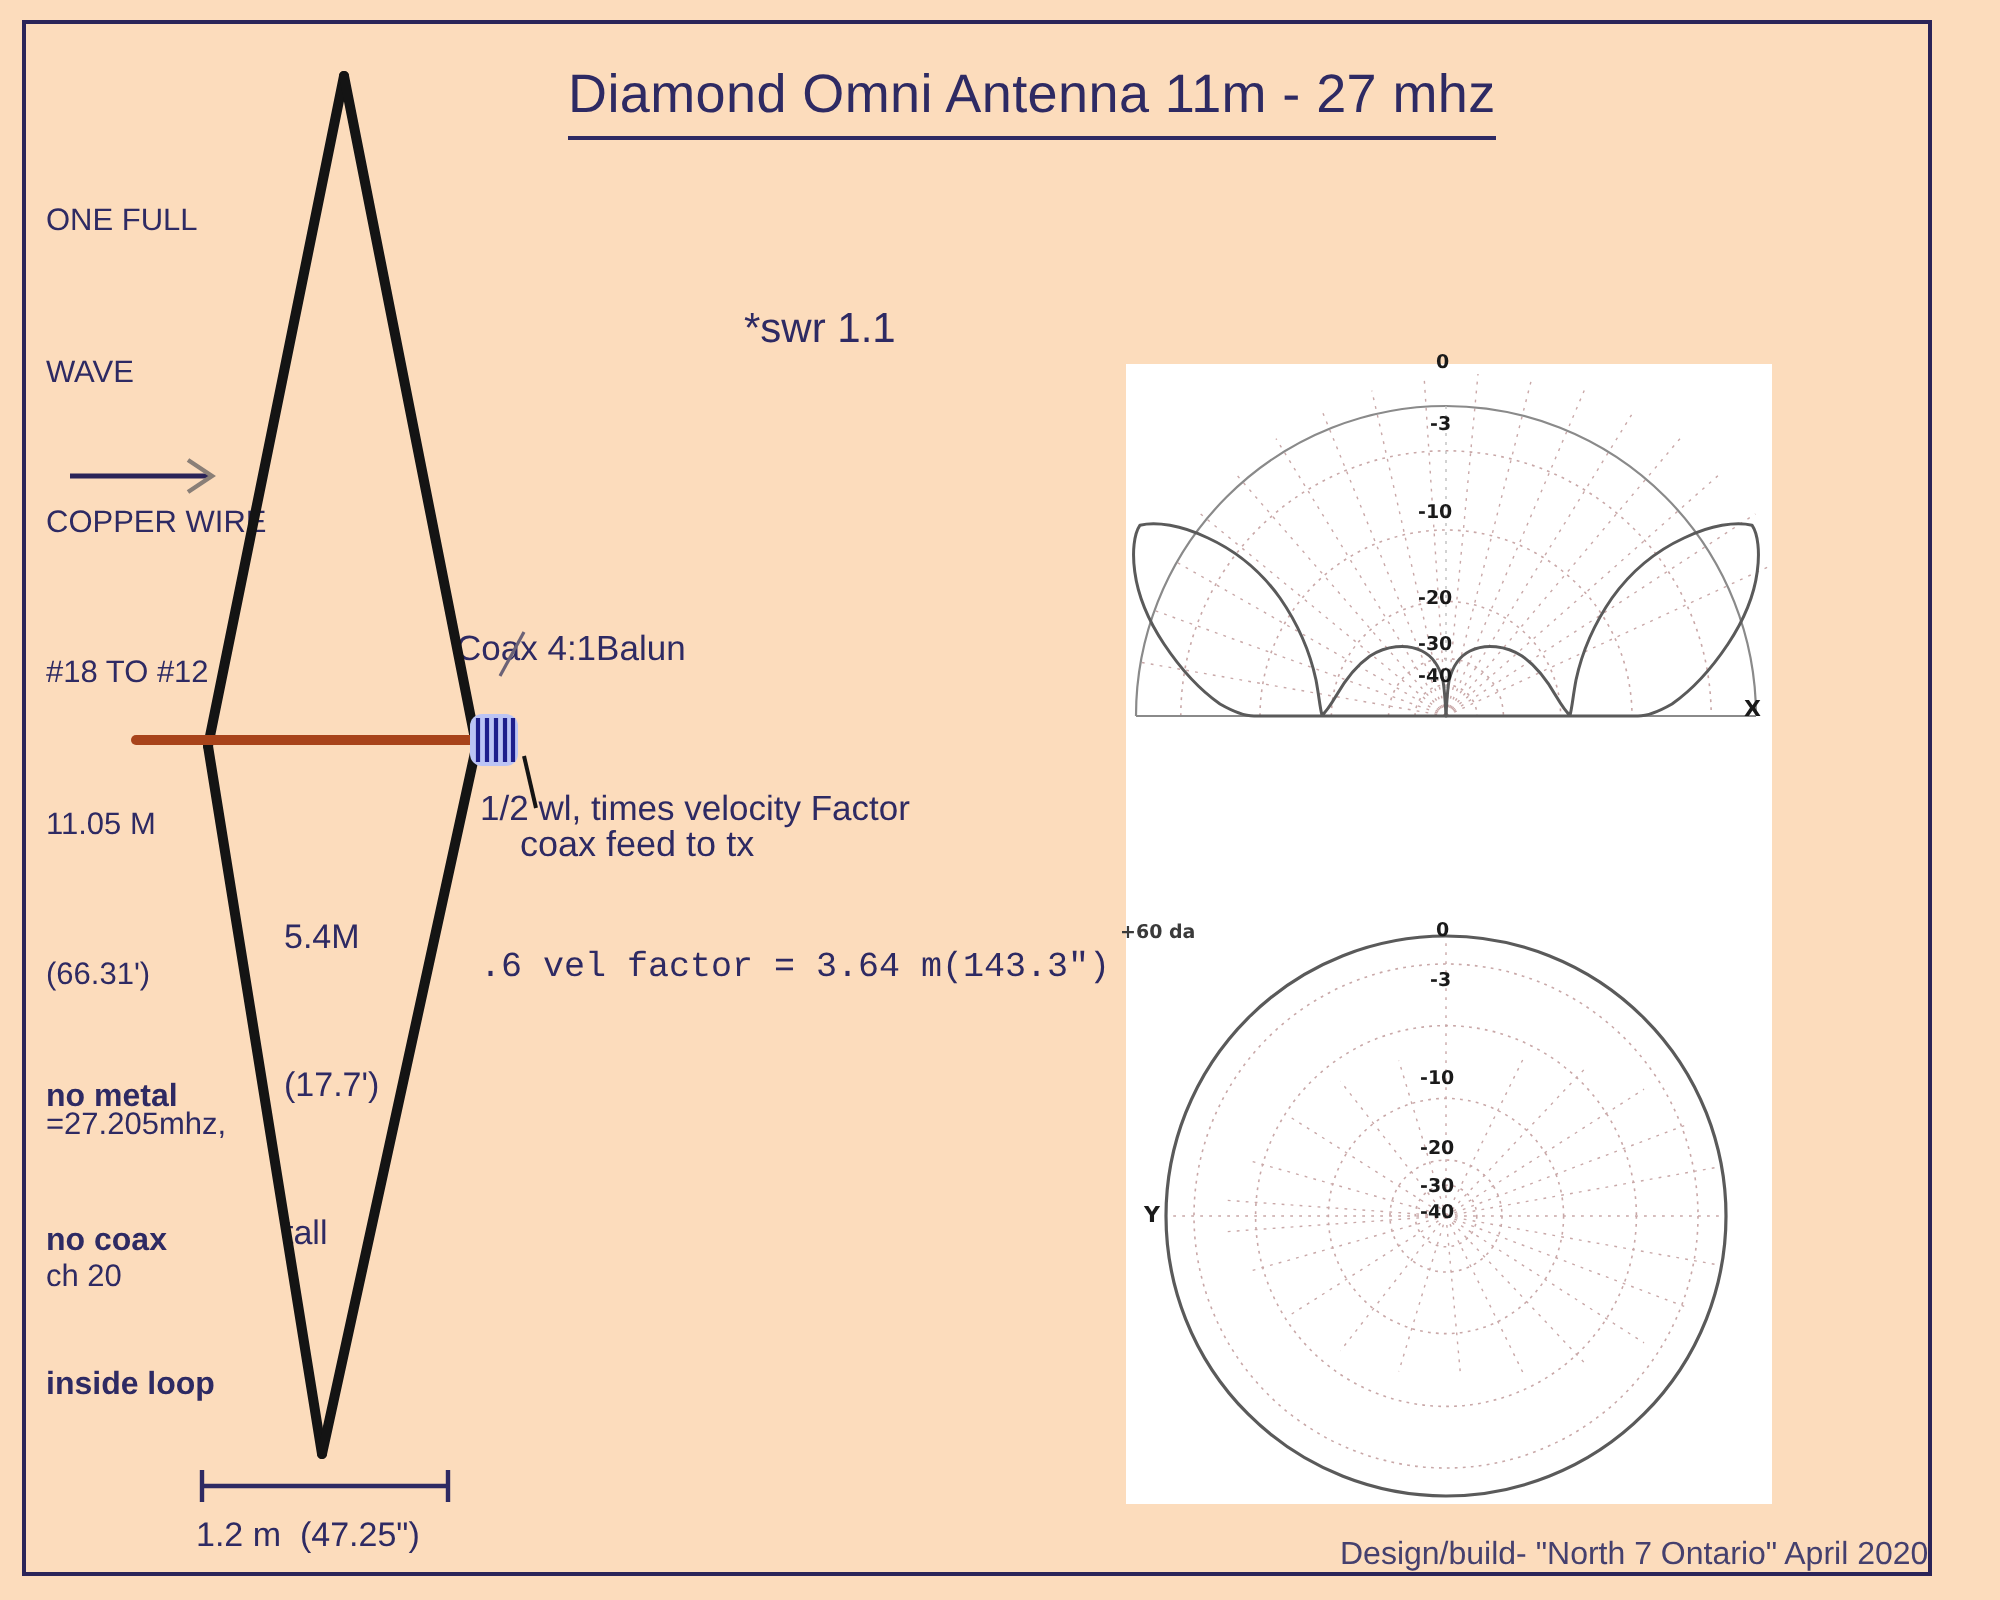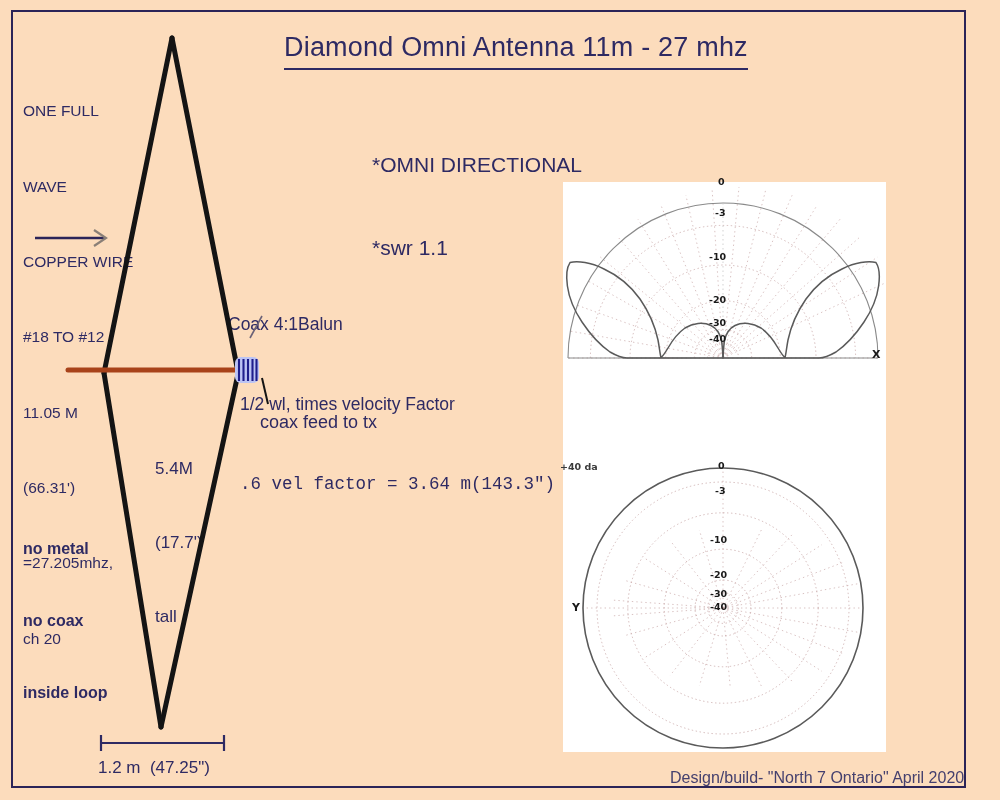--- a/index.html
+++ b/index.html
@@ -69,21 +69,21 @@
   #balun-caption .ln2 { padding-left: 12px; }
   #balun-caption .ln3 { padding-left: 12px; font-family: Liberation Mono, monospace; }
 
   #coax-feed-label {
     left: 260px;
     top: 411px;
     font-size: 18px;
   }
 
   #height-label {
-    left: 155px;
+    left: 142px;
     top: 408px;
     font-size: 17px;
     line-height: 1.45;
   }
 
   #no-metal-label {
     left: 23px;
     top: 489px;
     font-size: 16px;
     line-height: 1.5;
@@ -152,21 +152,20 @@
 </head>
 <body>
 
 <div id="page">
 
   <div id="border-frame"></div>
 
   <div class="txt" id="title">Diamond Omni Antenna 11m - 27 mhz</div>
 
   <div class="txt" id="specs">
-    <div>*OMNI DIRECTIONAL</div>
     <div>*swr 1.1</div>
   </div>
 
   <div class="txt" id="left-notes">
     <div>ONE FULL</div>
     <div>WAVE</div>
     <div>COPPER WIRE</div>
     <div>#18 TO #12</div>
     <div>11.05 M</div>
     <div>(66.31')</div>
@@ -365,15 +364,15 @@
 
     <span class="plot-tick" style="left:155px; top:-4px;">0</span>
     <span class="plot-tick" style="left:152px; top:21px;">-3</span>
     <span class="plot-tick" style="left:147px; top:70px;">-10</span>
     <span class="plot-tick" style="left:147px; top:105px;">-20</span>
     <span class="plot-tick" style="left:147px; top:124px;">-30</span>
     <span class="plot-tick" style="left:147px; top:137px;">-40</span>
     <span class="axis-letter" style="left:9px; top:137px;">Y</span>
   </div>
 
-  <div id="azim-deg-label">+40 da</div>
+  <div id="azim-deg-label">+60 da</div>
 
 </div>
 
 </body></html>

